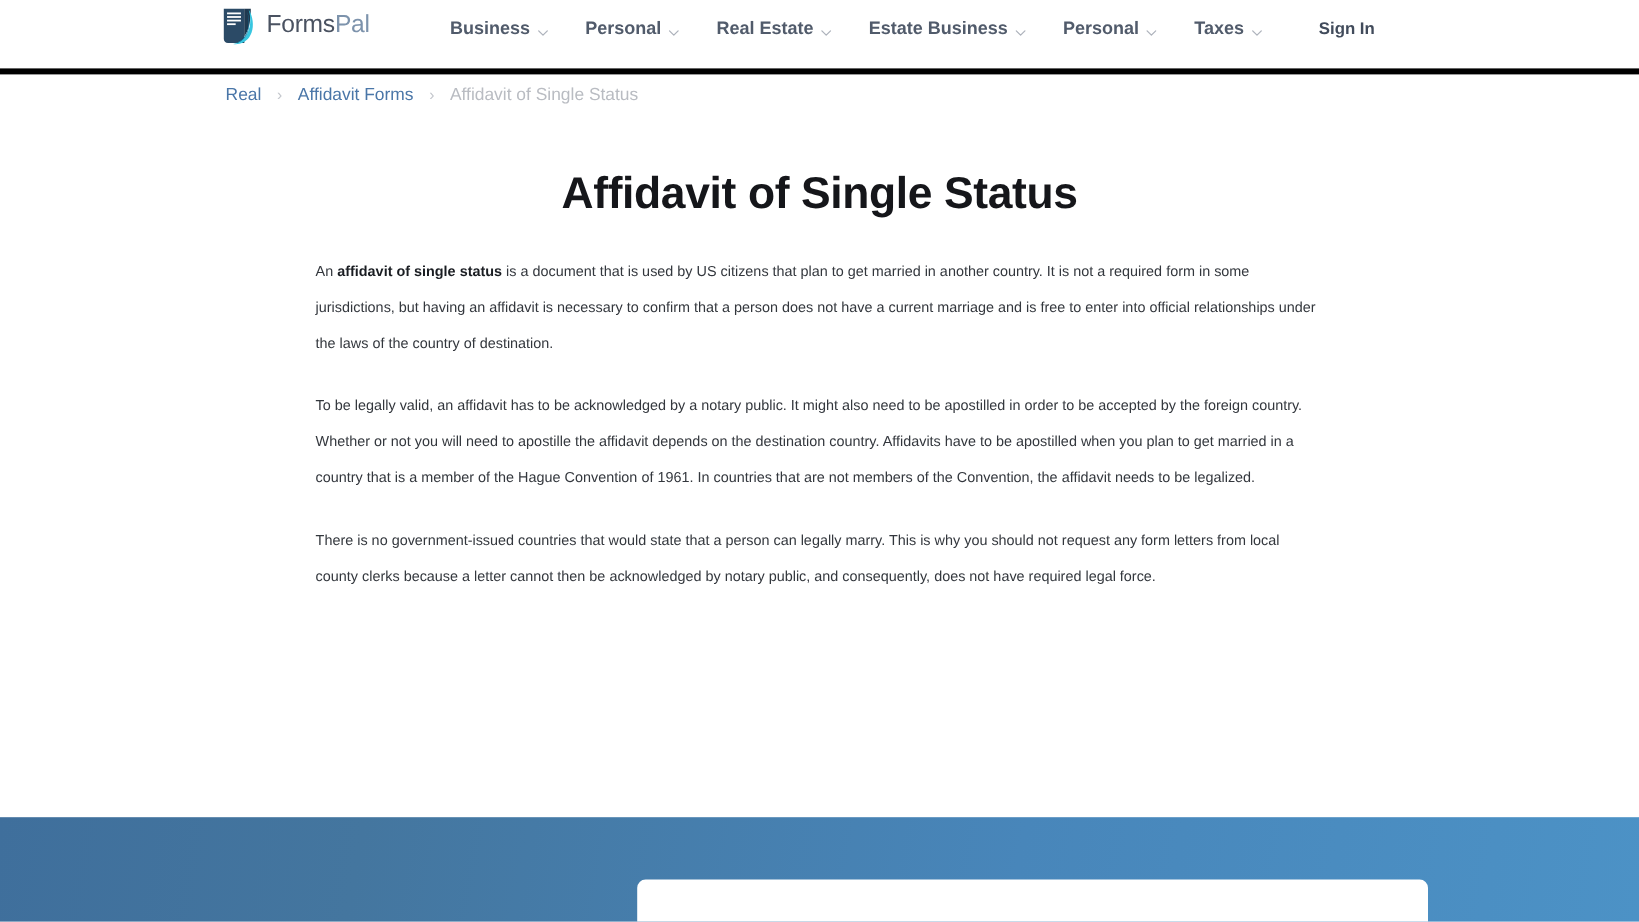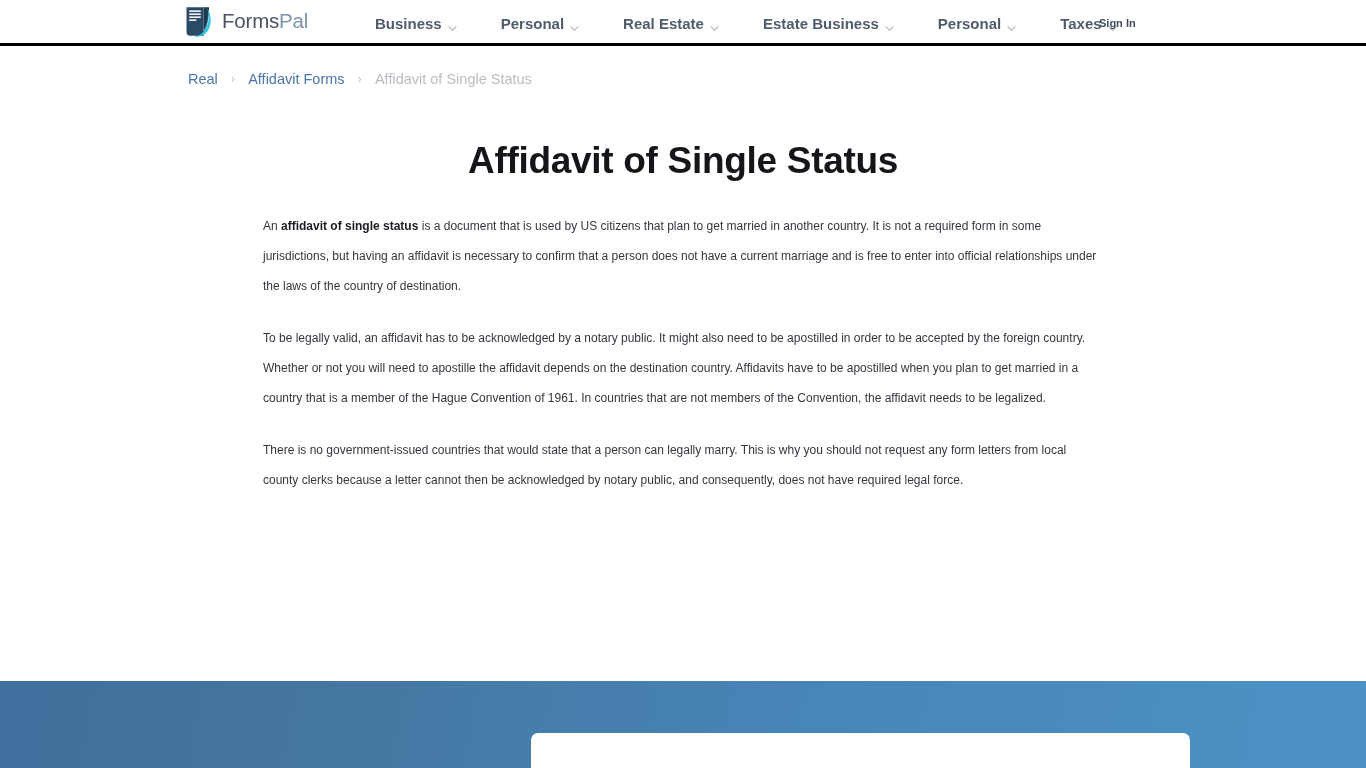--- a/index.html
+++ b/index.html
@@ -12,24 +12,24 @@
 
   body {
     font-family: "Liberation Sans", sans-serif;
     background: #ffffff;
     color: #1d1d1d;
     -webkit-font-smoothing: antialiased;
   }
 
   
   .site-header {
-    height: 46px;
+    height: 62px;
     width: 100%;
     background: #ffffff;
-    border-bottom: 3px solid #000000;
+    border-bottom: 5px solid #000000;
     display: flex;
     align-items: center;
     position: relative;
   }
 
   .logo {
     display: flex;
     align-items: center;
     gap: 7px;
     position: absolute;
@@ -55,21 +55,21 @@
   .logo-word .w1 { color: #4a5261; }
   .logo-word .w2 { color: #7d93ac; }
 
   .main-nav {
     position: absolute;
     left: 375px;
     top: 0;
     height: 46px;
     display: flex;
     align-items: center;
-    gap: 13px;
+    gap: 0;
   }
 
   .nav-item {
     display: flex;
     align-items: center;
     gap: 6px;
     font-size: 15px;
     font-weight: 700;
     color: #515b6b;
     text-decoration: none;
@@ -90,21 +90,21 @@
     top: 1px;
   }
 
   .signin {
     position: absolute;
     left: 1099px;
     top: 0;
     height: 46px;
     display: flex;
     align-items: center;
-    font-size: 11px;
+    font-size: 14px;
     font-weight: 700;
     color: #414b5b;
     text-decoration: none;
     white-space: nowrap;
     cursor: pointer;
   }
 
   
   .breadcrumb {
     position: absolute;

